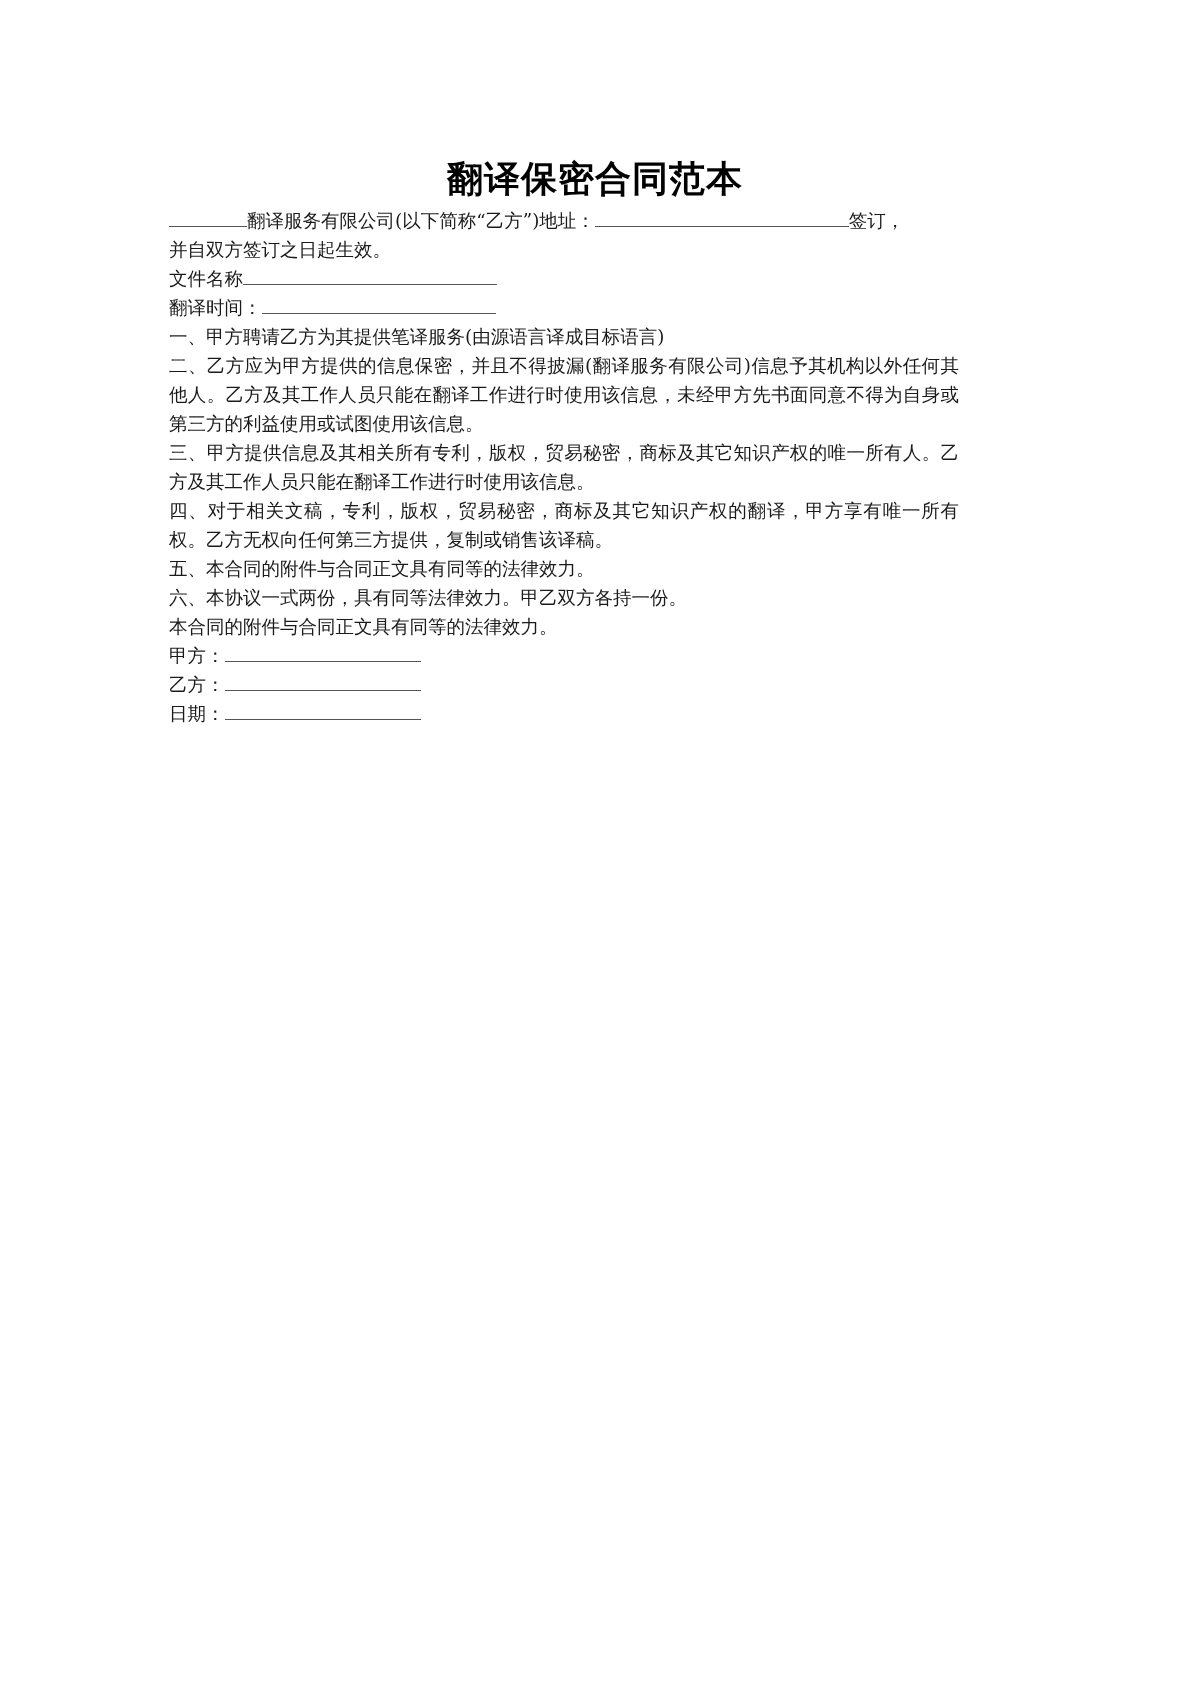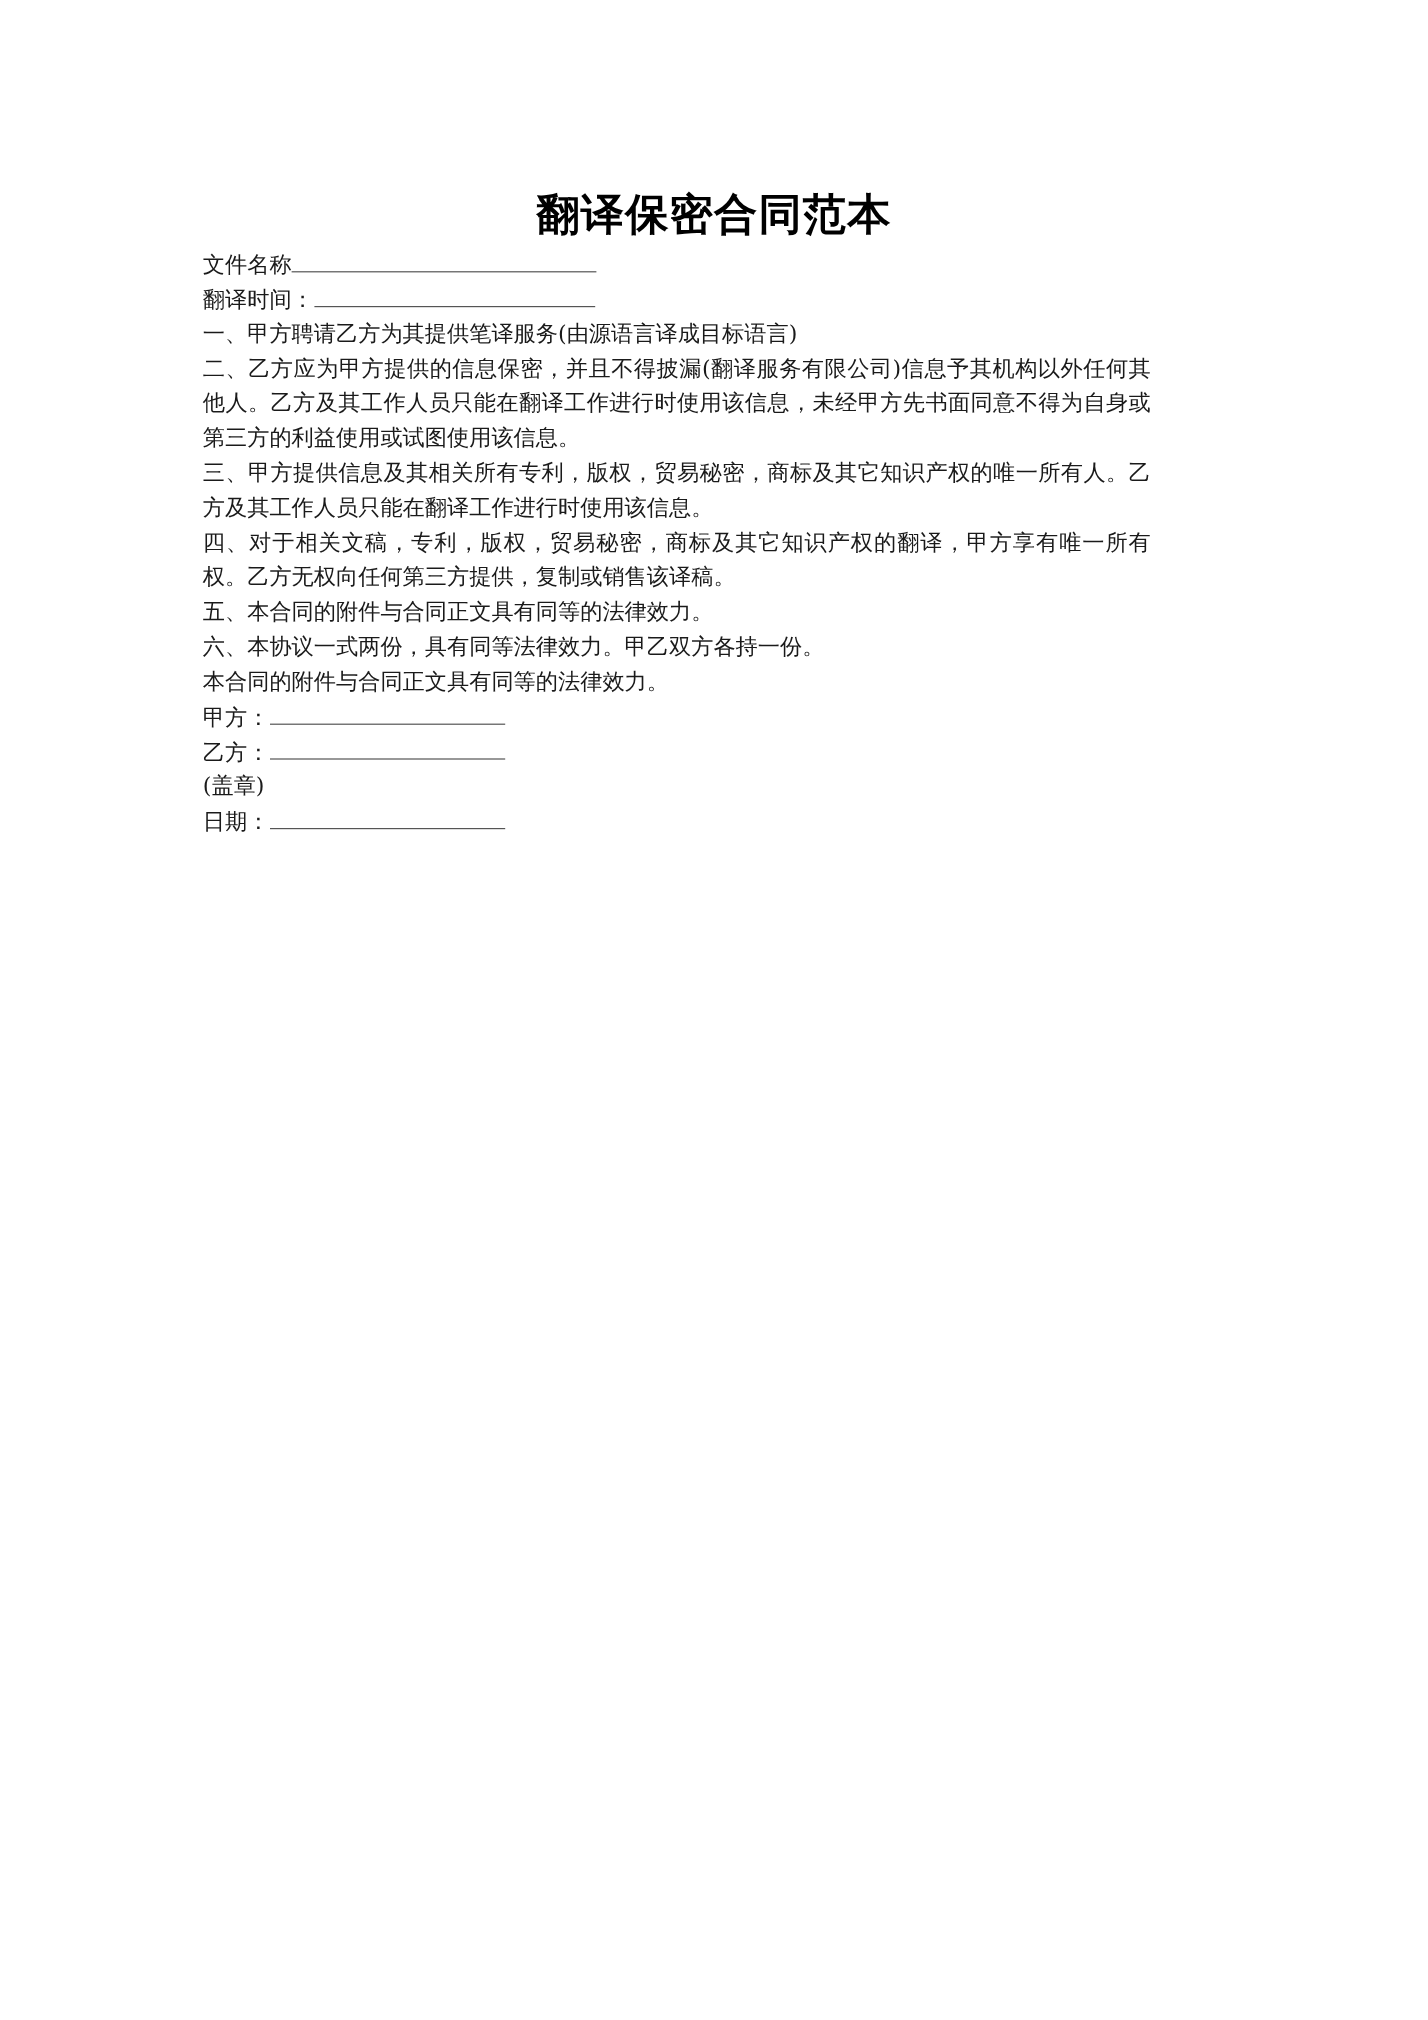--- a/index.html
+++ b/index.html
@@ -20,20 +20,24 @@
   .para { text-align: justify; }
   .blank { display: inline-block; border-bottom: 1px solid #555; height: 20px; vertical-align: baseline; }
 </style>
 </head>
 <body>
 
 <div class="page">
   <div class="title">翻译保密合同范本</div>
 
   <div class="body">
+    <div class="line">
+      <span class="blank" style="width:78px"></span><span>翻译服务有限公司(以下简称“乙方”)地址：</span><span class="blank" style="width:254px"></span><span>签订，</span>
+    </div>
+    <div class="line">并自双方签订之日起生效。</div>
 
     <div class="line">
       <span>文件名称</span><span class="blank" style="width:254px"></span>
     </div>
     <div class="line">
       <span>翻译时间：</span><span class="blank" style="width:234px"></span>
     </div>
 
     <div class="para">一、甲方聘请乙方为其提供笔译服务(由源语言译成目标语言)</div>
     <div class="para">二、乙方应为甲方提供的信息保密，并且不得披漏(翻译服务有限公司)信息予其机构以外任何其他人。乙方及其工作人员只能在翻译工作进行时使用该信息，未经甲方先书面同意不得为自身或第三方的利益使用或试图使用该信息。</div>
@@ -42,18 +46,17 @@
     <div class="para">五、本合同的附件与合同正文具有同等的法律效力。</div>
     <div class="para">六、本协议一式两份，具有同等法律效力。甲乙双方各持一份。</div>
     <div class="para">本合同的附件与合同正文具有同等的法律效力。</div>
 
     <div class="line">
       <span>甲方：</span><span class="blank" style="width:196px"></span>
     </div>
     <div class="line">
       <span>乙方：</span><span class="blank" style="width:196px"></span>
     </div>
-    <div class="line">(盖章)</div>
     <div class="line">
       <span>日期：</span><span class="blank" style="width:196px"></span>
     </div>
   </div>
 </div>
 
 </body></html>

